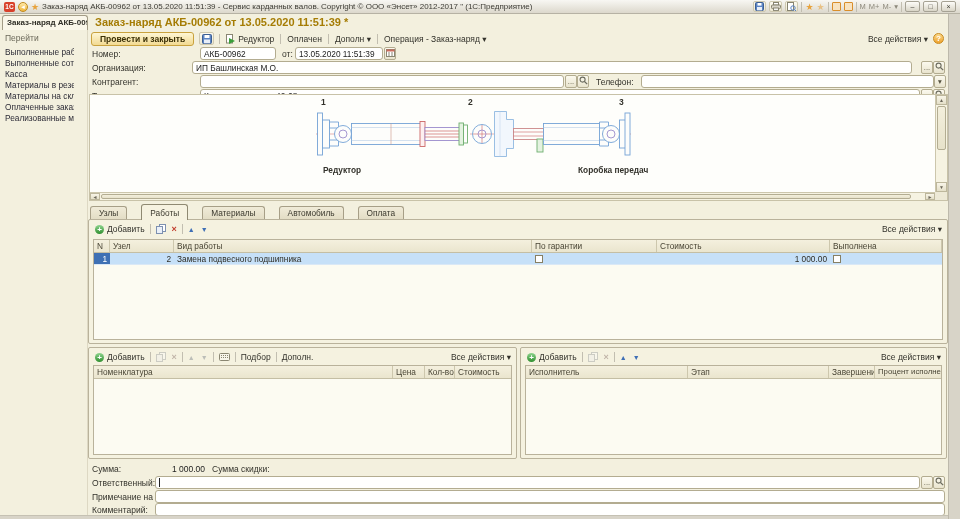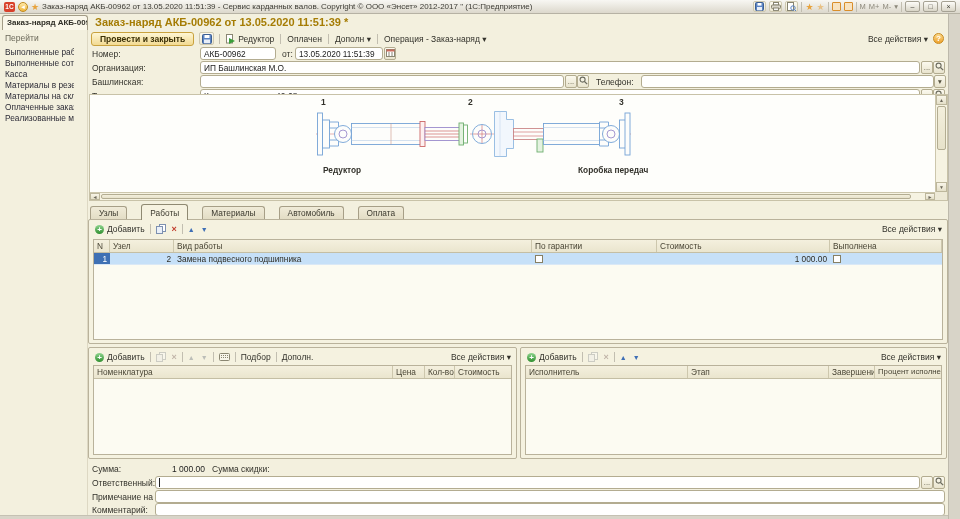--- a/index.html
+++ b/index.html
@@ -194,30 +194,30 @@
   <input class="fld" style="left: 295px; top: 47px; width: 88px;" value="13.05.2020 11:51:39">
   <button class="sq" style="left:384px;top:47px">
     <svg width="9" height="9">
         <rect x="0.5" y="1.5" width="8" height="7" fill="#fff" stroke="#8a8672"></rect>
         <rect x="0.5" y="1.5" width="8" height="2" fill="#C96A5A"></rect>
         <path d="M2 5h2M5 5h2M2 7h2M5 7h2" stroke="#8a8672"></path>
       </svg>
   </button>
 
   <div class="lbl" style="left:92px;top:63px">Организация:</div>
-  <input class="fld" style="left: 200px; top: 61px; width: 720px;" value="ИП Башлинская М.О.">
+  <input class="fld" style="left: 192px; top: 61px; width: 720px;" value="ИП Башлинская М.О.">
   <button class="sq" style="left:921px;top:61px">...</button>
   <button class="sq" style="left:933px;top:61px">
     <svg width="9" height="9">
         <circle cx="3.6" cy="3.6" r="2.5" fill="none" stroke="#6b6b5e" stroke-width="1.1"></circle>
         <line x1="5.5" y1="5.5" x2="8.2" y2="8.2" stroke="#6b6b5e" stroke-width="1.2"></line>
       </svg>
   </button>
 
-  <div class="lbl" style="left:92px;top:77px">Башлинская:</div>
+  <div class="lbl" style="left:92px;top:77px">Контрагент:</div>
   <input class="fld" style="left: 200px; top: 75px; width: 364px;" value="">
   <button class="sq" style="left:565px;top:75px">...</button>
   <button class="sq" style="left:577px;top:75px">
     <svg width="9" height="9">
         <circle cx="3.6" cy="3.6" r="2.5" fill="none" stroke="#6b6b5e" stroke-width="1.1"></circle>
         <line x1="5.5" y1="5.5" x2="8.2" y2="8.2" stroke="#6b6b5e" stroke-width="1.2"></line>
       </svg>
   </button>
   <div class="lbl" style="left:596px;top:77px">Телефон:</div>
   <input class="fld" style="left: 641px; top: 75px; width: 293px;" value="">

